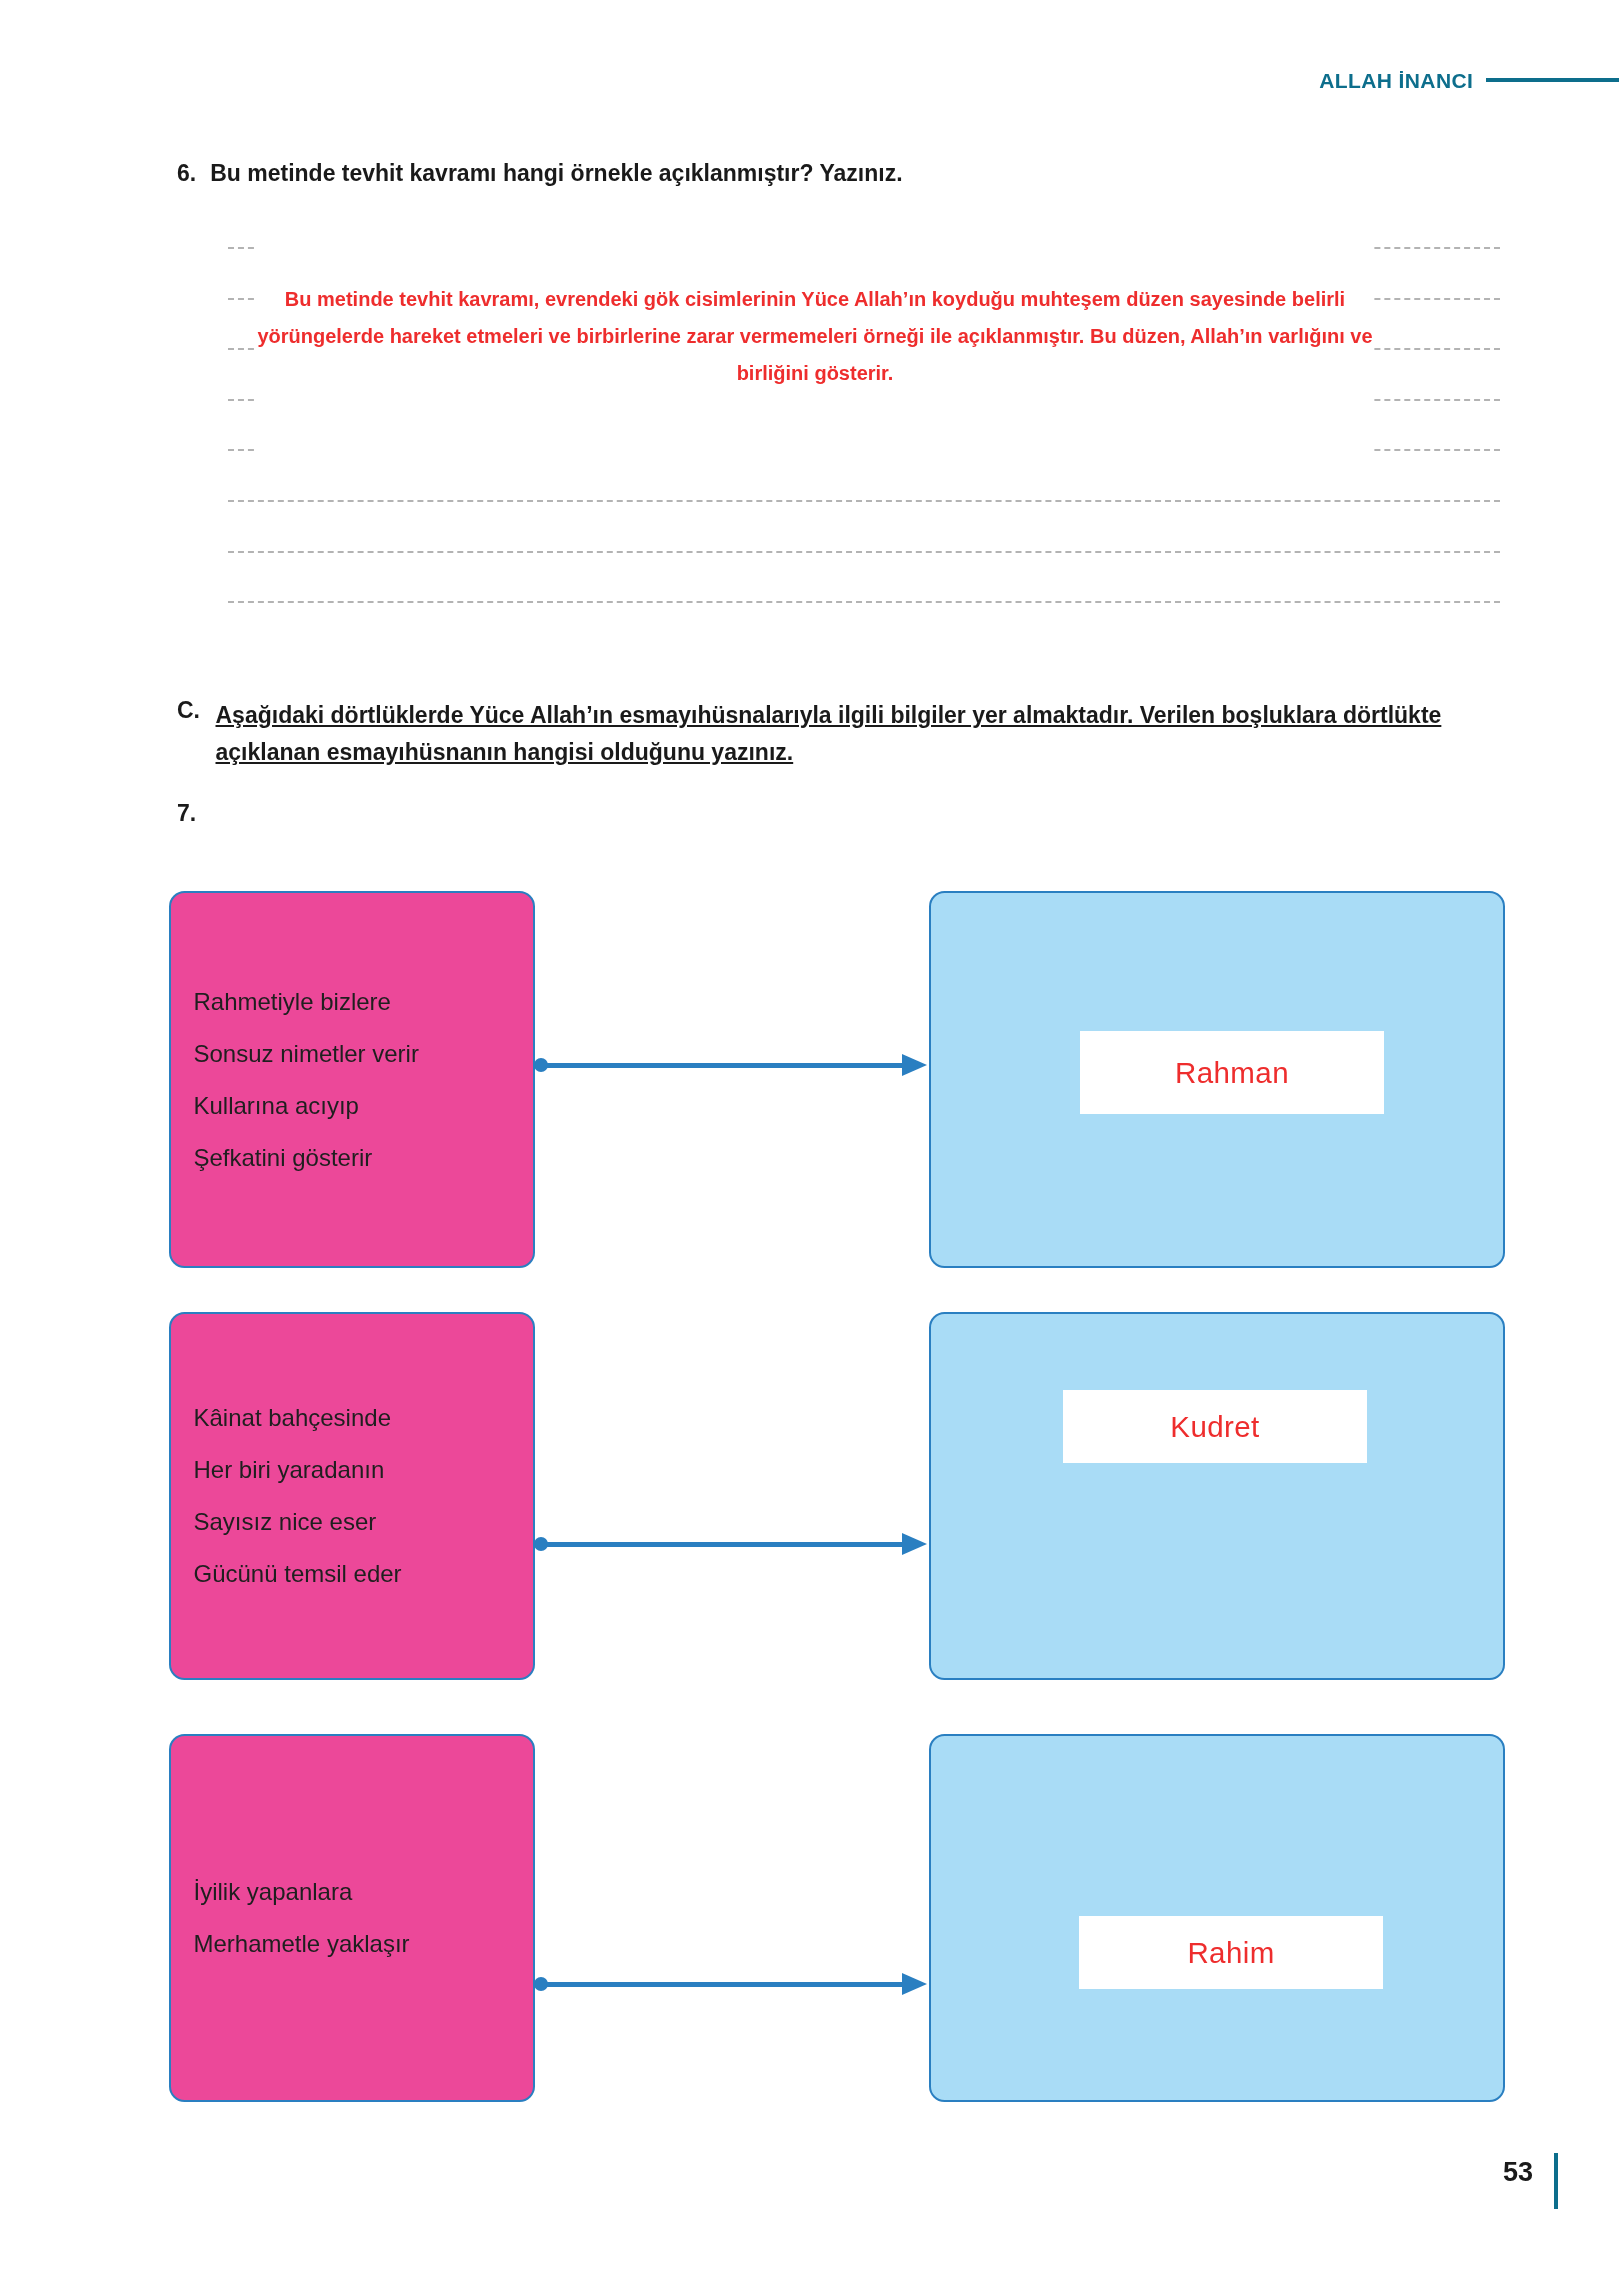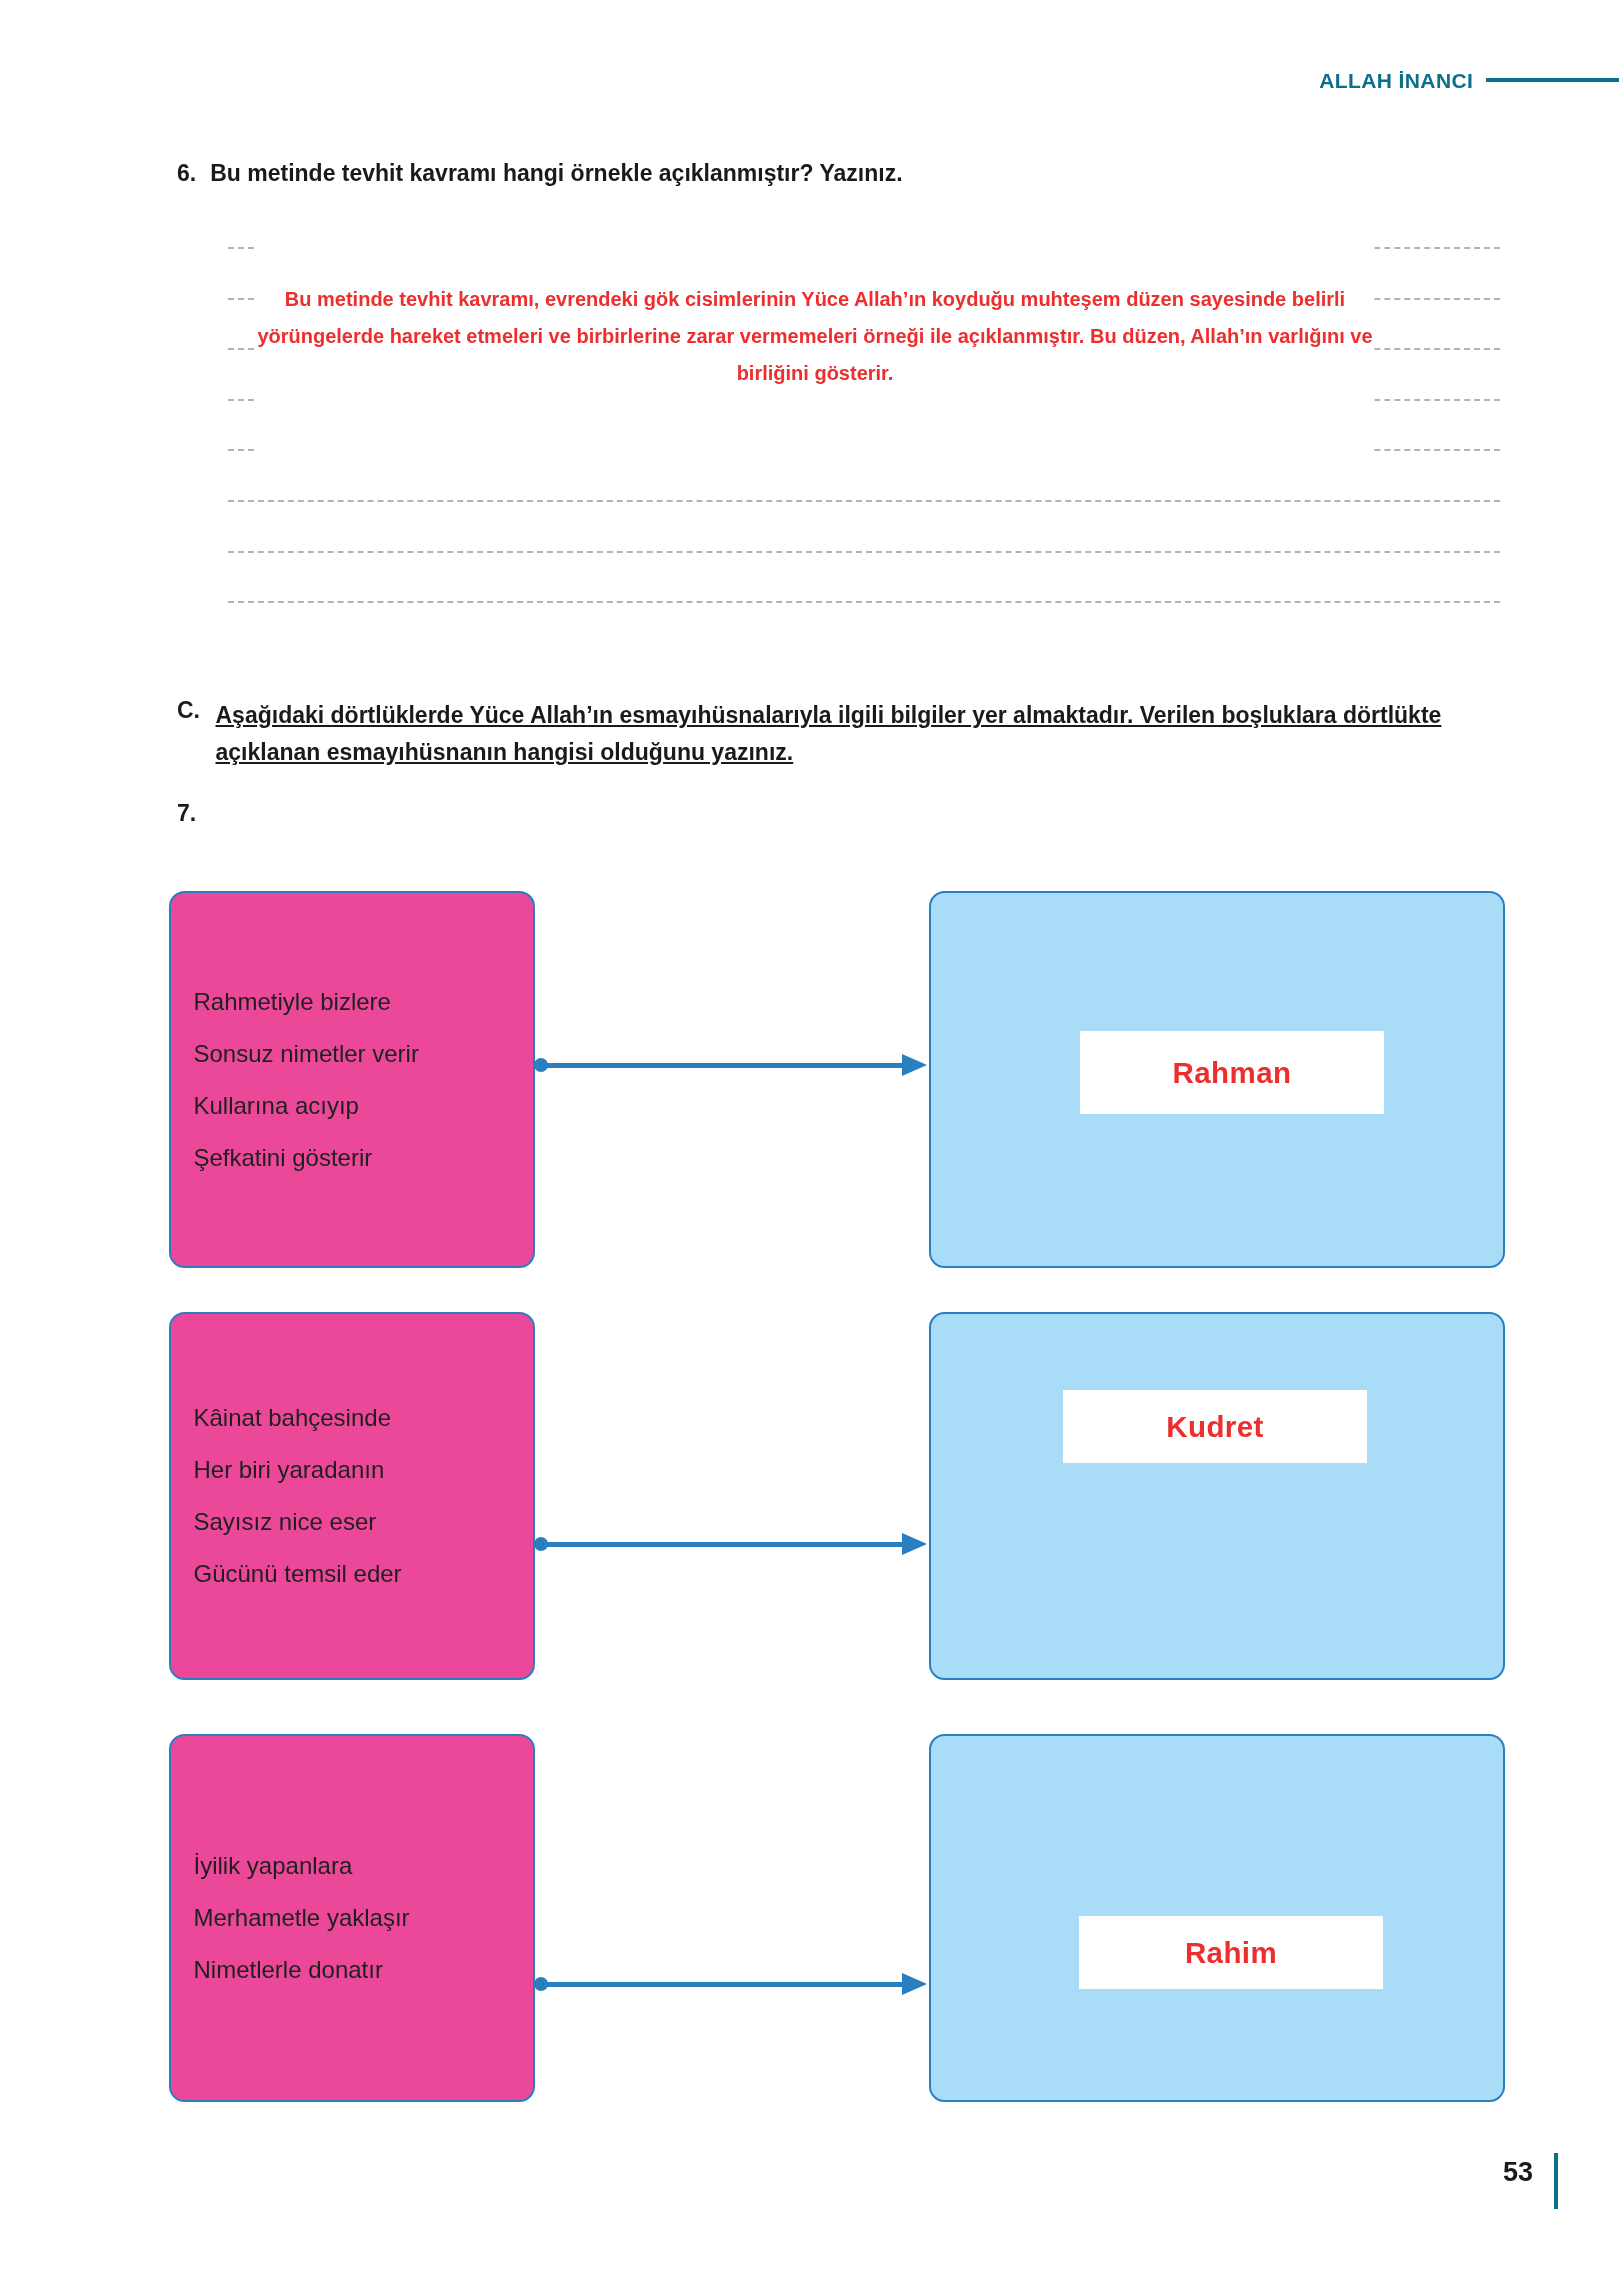--- a/index.html
+++ b/index.html
@@ -170,21 +170,21 @@
   .answer-strip {
     position: absolute;
     background: #ffffff;
     display: flex;
     align-items: center;
     justify-content: center;
   }
   .answer-word {
     color: #ee2d2d;
     font-size: 29.5px;
-    font-weight: 700;
+    font-weight: 400;
     letter-spacing: 0.4px;
   }
 
   
   .arrow {
     position: absolute;
     left: 534px;
     width: 395px;
     height: 28px;
   }
@@ -309,21 +309,20 @@
     <div class="answer-strip" style="left:132px;top:76px;width:304px;height:73px;">
       <span class="answer-word">Kudret</span>
     </div>
   </div>
 </div>
 
 <div class="row" style="top:1734px;height:368px;">
   <div class="poem-box" style="top:0px;height:368px;">
     <div class="poem-line">İyilik yapanlara</div>
     <div class="poem-line">Merhametle yaklaşır</div>
-    <div class="poem-line">Nimetlerle donatır</div>
   </div>
   <div class="arrow" style="top:236px;">
     <span class="arrow-dot"></span>
     <span class="arrow-line"></span>
     <span class="arrow-head"></span>
   </div>
   <div class="answer-box" style="top:0px;height:368px;">
     <div class="answer-strip" style="left:148px;top:180px;width:304px;height:73px;">
       <span class="answer-word">Rahim</span>
     </div>

